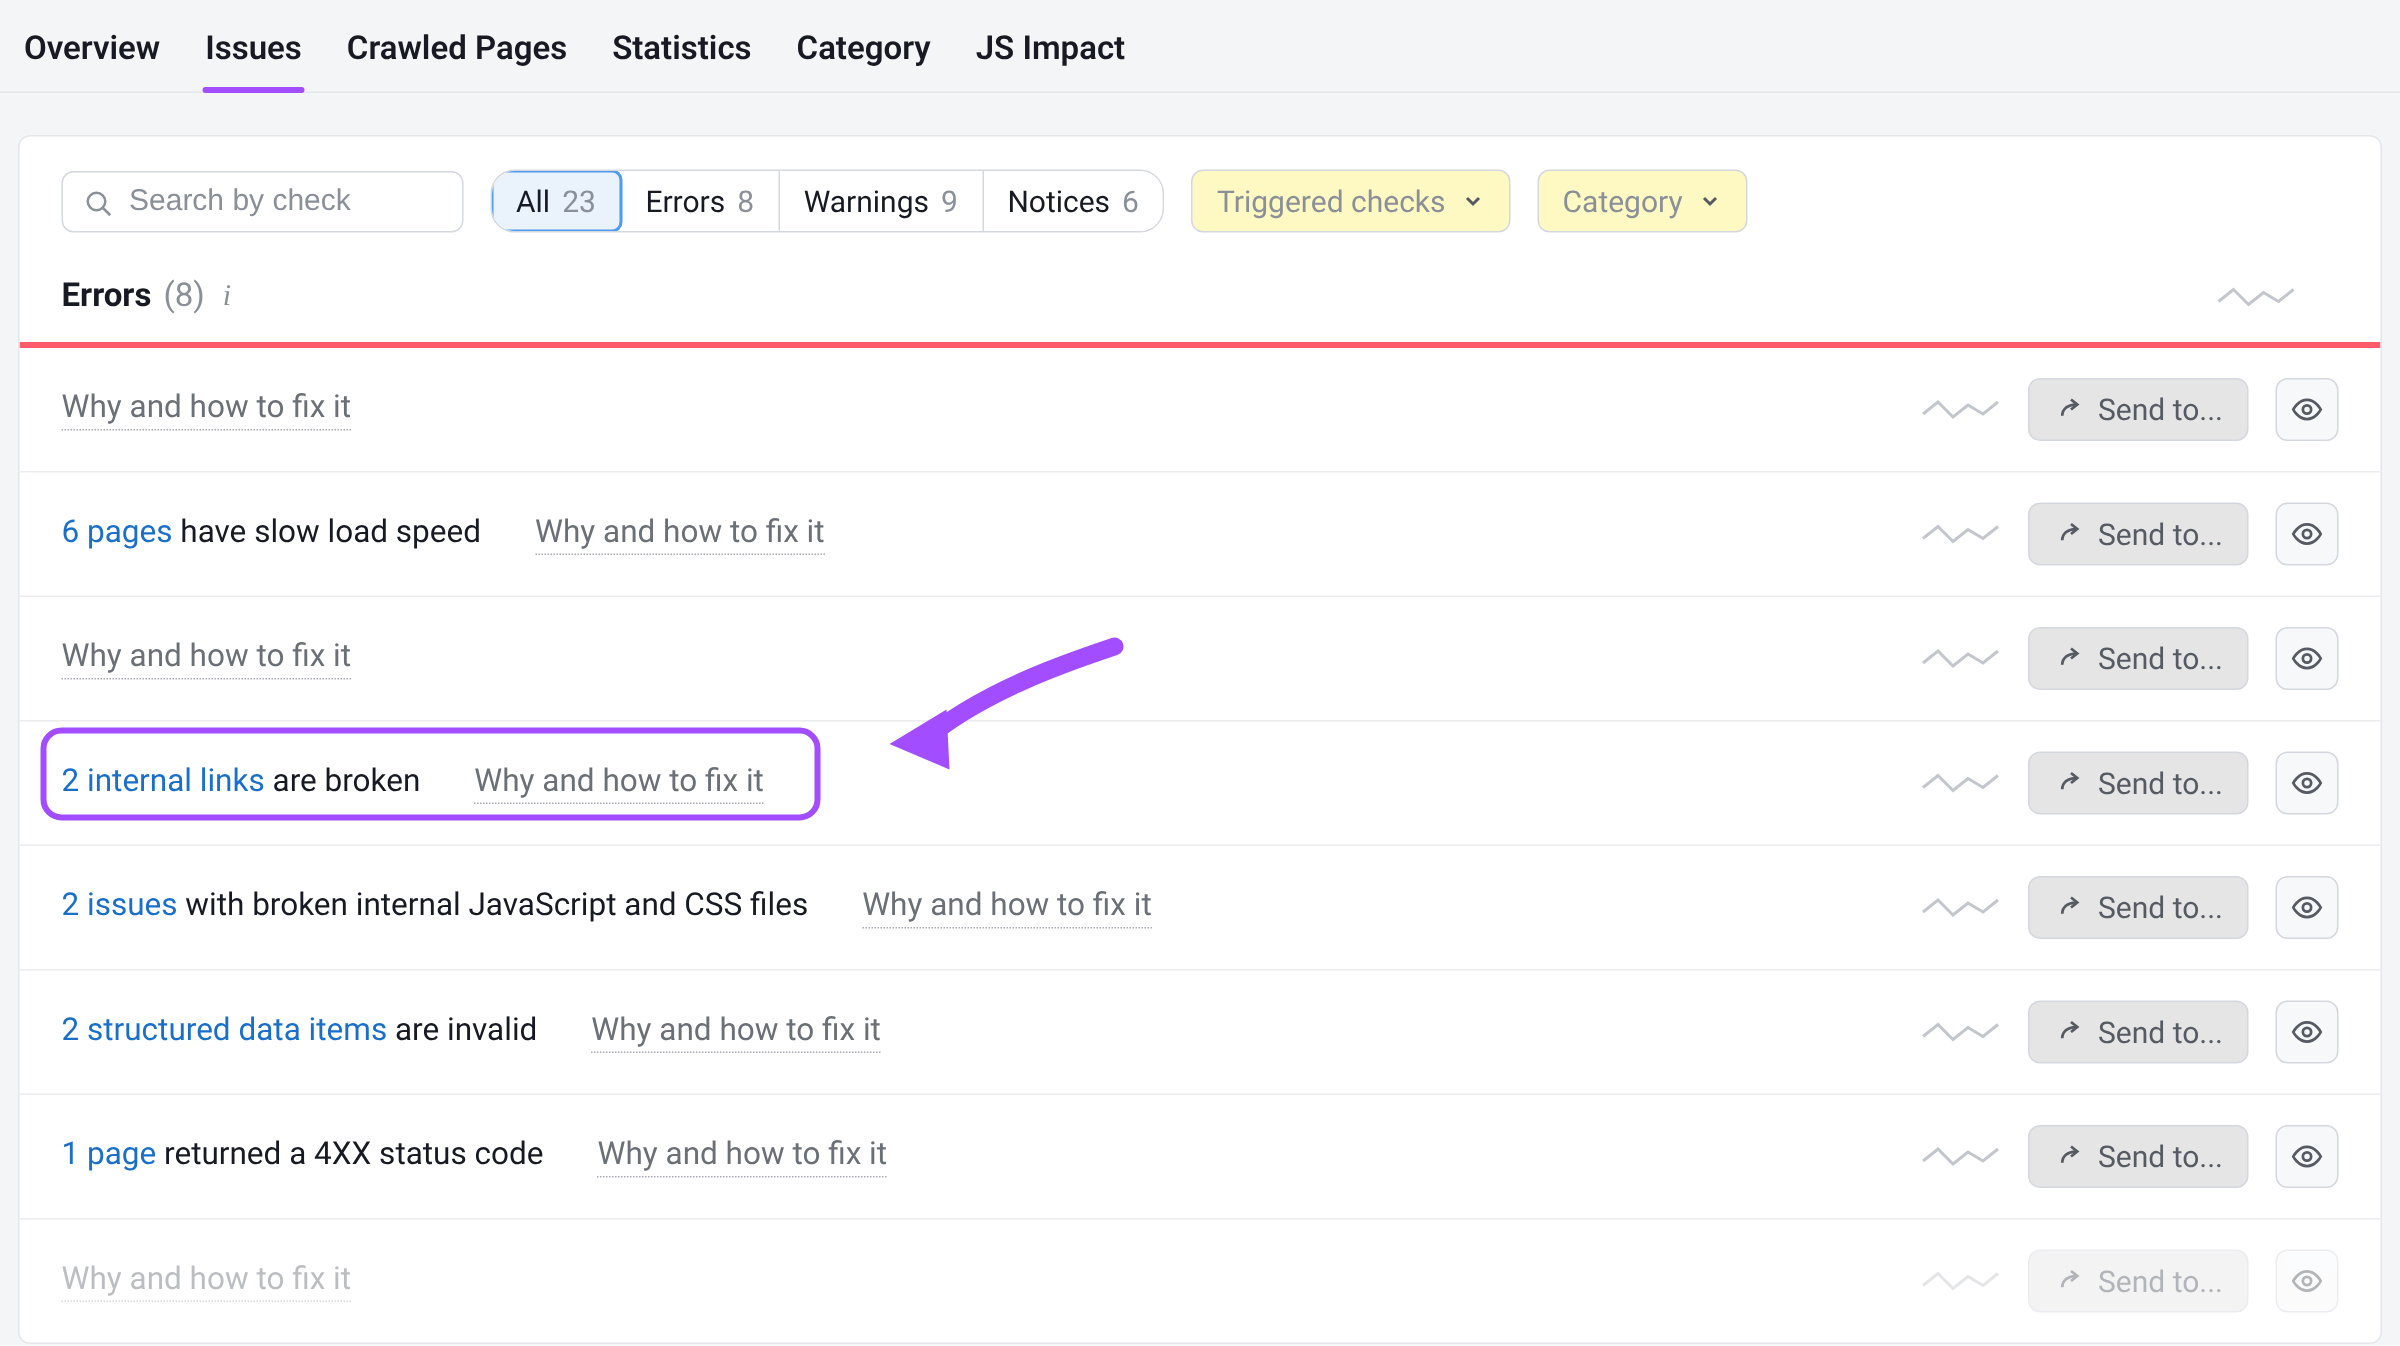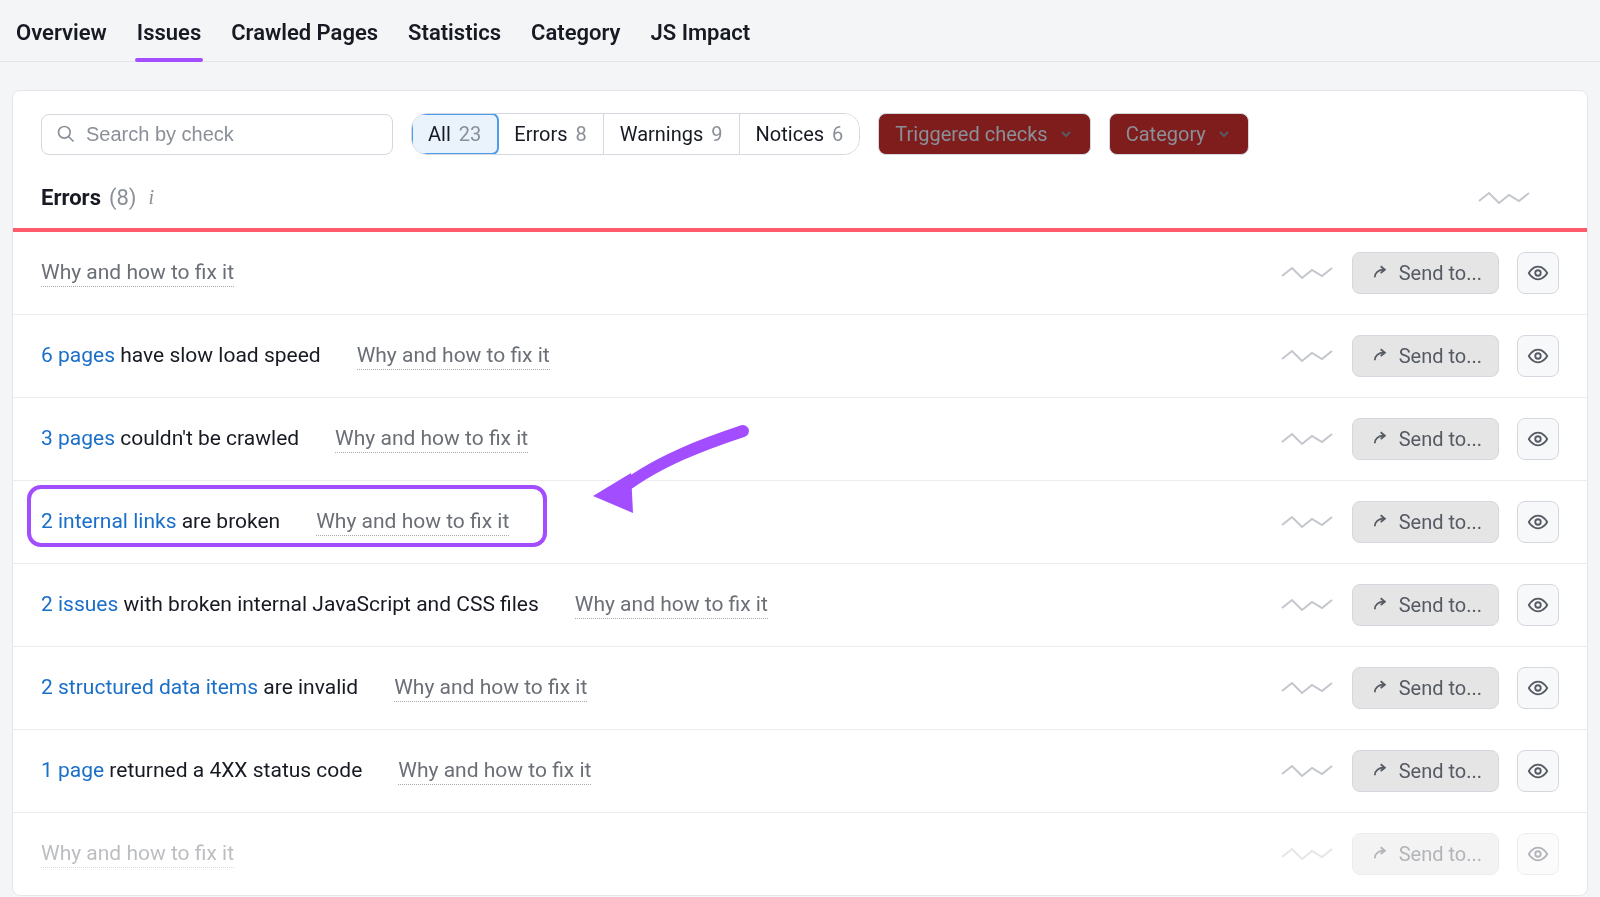--- a/index.html
+++ b/index.html
@@ -41,26 +41,26 @@
   }
   .panel-top {
     display: flex;
     align-items: center;
     gap: 18px;
     padding: 22px 28px 18px 28px;
     flex-wrap: wrap;
   }
   .search-box {
     display: flex;
-    align-items: center;
+    align-items: flex-end;
     gap: 10px;
     border: 1px solid #d4d7dd;
     border-radius: 8px;
     padding: 8px 14px;
-    width: 352px;
+    width: 268px;
     color: #8a8f98;
   }
   .search-box input {
     border: none;
     outline: none;
     font-size: 20px;
     width: 100%;
     background: transparent;
     color: #171a22;
   }
@@ -95,21 +95,21 @@
   .dropdown {
     display: flex;
     align-items: center;
     gap: 10px;
     border: 1px solid #d4d7dd;
     border-radius: 8px;
     padding: 8px 16px;
     font-size: 20px;
     color: #8a8f98;
     cursor: pointer;
-    background: #7f1d1d;
+    background: #fef9c3;
   }
   .section-header {
     display: flex;
     align-items: center;
     padding: 12px 28px 18px 28px;
     gap: 8px;
   }
   .section-header .title { font-size: 22px; font-weight: 700; }
   .section-header .count { color: #8a8f98; font-size: 22px; }
   .info-i {
@@ -330,23 +330,20 @@
                 <path d="M2 12s3.5-7 10-7 10 7 10 7-3.5 7-10 7S2 12 2 12z"></path>
                 <circle cx="12" cy="12" r="3"></circle>
               </svg>
             </span>
         </div>
       </div>
     </div>
 
     <div class="issue-row">
       <div class="issue-text">
-        <span>
-          <span class="issue-link">3 pages</span><span class="issue-desc"> couldn't be crawled</span>
-        </span>
         <span class="fix-link">Why and how to fix it</span>
       </div>
       <div class="row-right">
         <span>
             <svg width="54" height="22" viewBox="0 0 54 22" fill="none" stroke="#c3c6cc" stroke-width="2">
               <polyline points="2,14 12,6 22,16 32,8 42,14 52,6"></polyline>
             </svg>
           </span>
         <div class="btn">
           <span>

